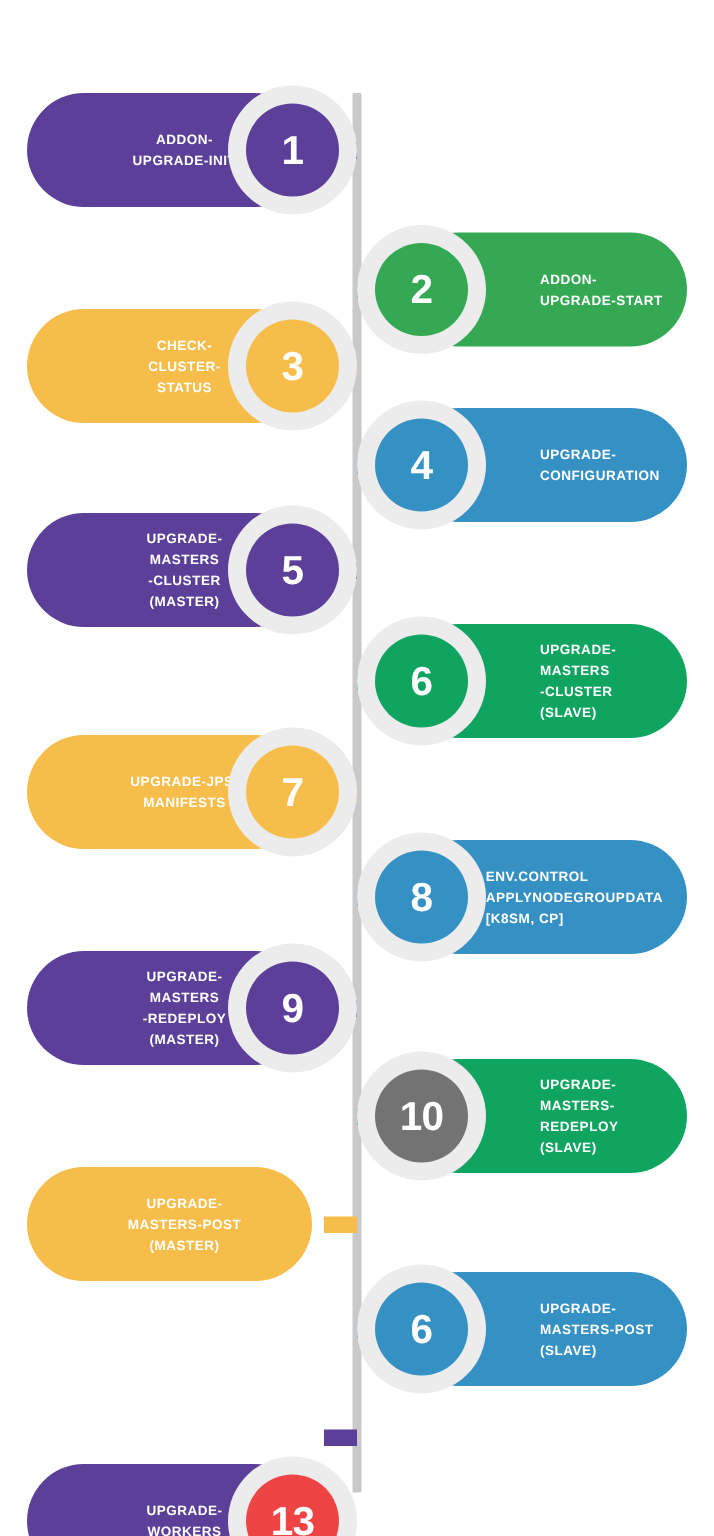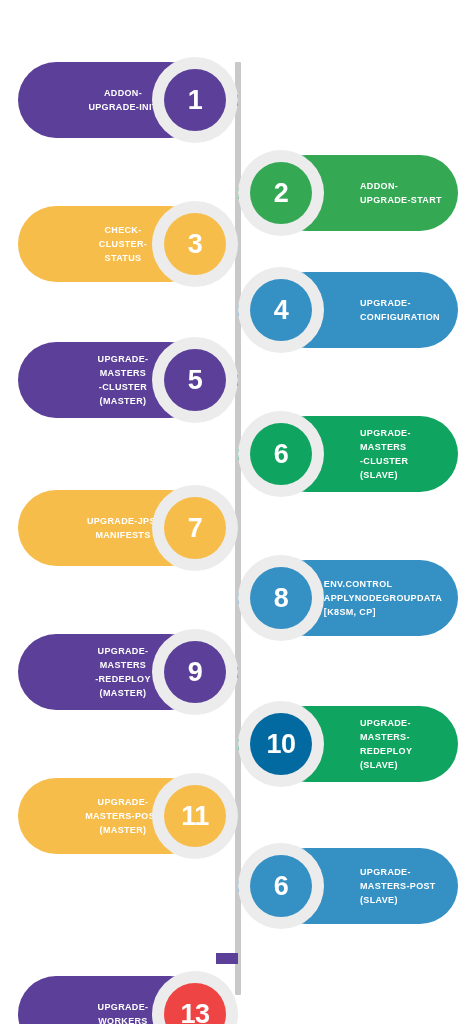--- a/index.html
+++ b/index.html
@@ -220,36 +220,31 @@
         </div>
       </div>
     </div>
     <div class="stub right" style="top: 739px; background: rgb(15, 164, 95);"></div>
     <div class="row right" style="top: 706px;">
       <div class="pill" style="background: rgb(15, 164, 95);">
         <div class="pill-label">UPGRADE-MASTERS-
 REDEPLOY (SLAVE)</div>
       </div>
       <div class="badge" style="background: rgb(236, 236, 237);">
-        <div class="badge-disc" style="background: #0369a1; text-align: right;">
+        <div class="badge-disc" style="background: #737373; text-align: right;">
           <div class="badge-num">10</div>
         </div>
       </div>
     </div>
     <div class="stub left" style="top: 811px; background: rgb(247, 189, 74);"></div>
     <div class="row left" style="top: 778px;">
       <div class="pill" style="background: rgb(247, 189, 74);">
         <div class="pill-label">UPGRADE-MASTERS-POST
 (MASTER)</div>
       </div>
-      <div class="badge" style="background: rgb(236, 236, 237);">
-        <div class="badge-disc" style="background: rgb(247, 189, 74);">
-          <div class="badge-num">11</div>
-        </div>
-      </div>
     </div>
     <div class="stub right" style="top: 881px; background: rgb(53, 144, 196);"></div>
     <div class="row right" style="top: 848px;">
       <div class="pill" style="background: rgb(53, 144, 196);">
         <div class="pill-label">UPGRADE-MASTERS-POST
 (SLAVE)</div>
       </div>
       <div class="badge" style="background: rgb(236, 236, 237);">
         <div class="badge-disc" style="background: rgb(53, 144, 196);">
           <div class="badge-num">6</div>

